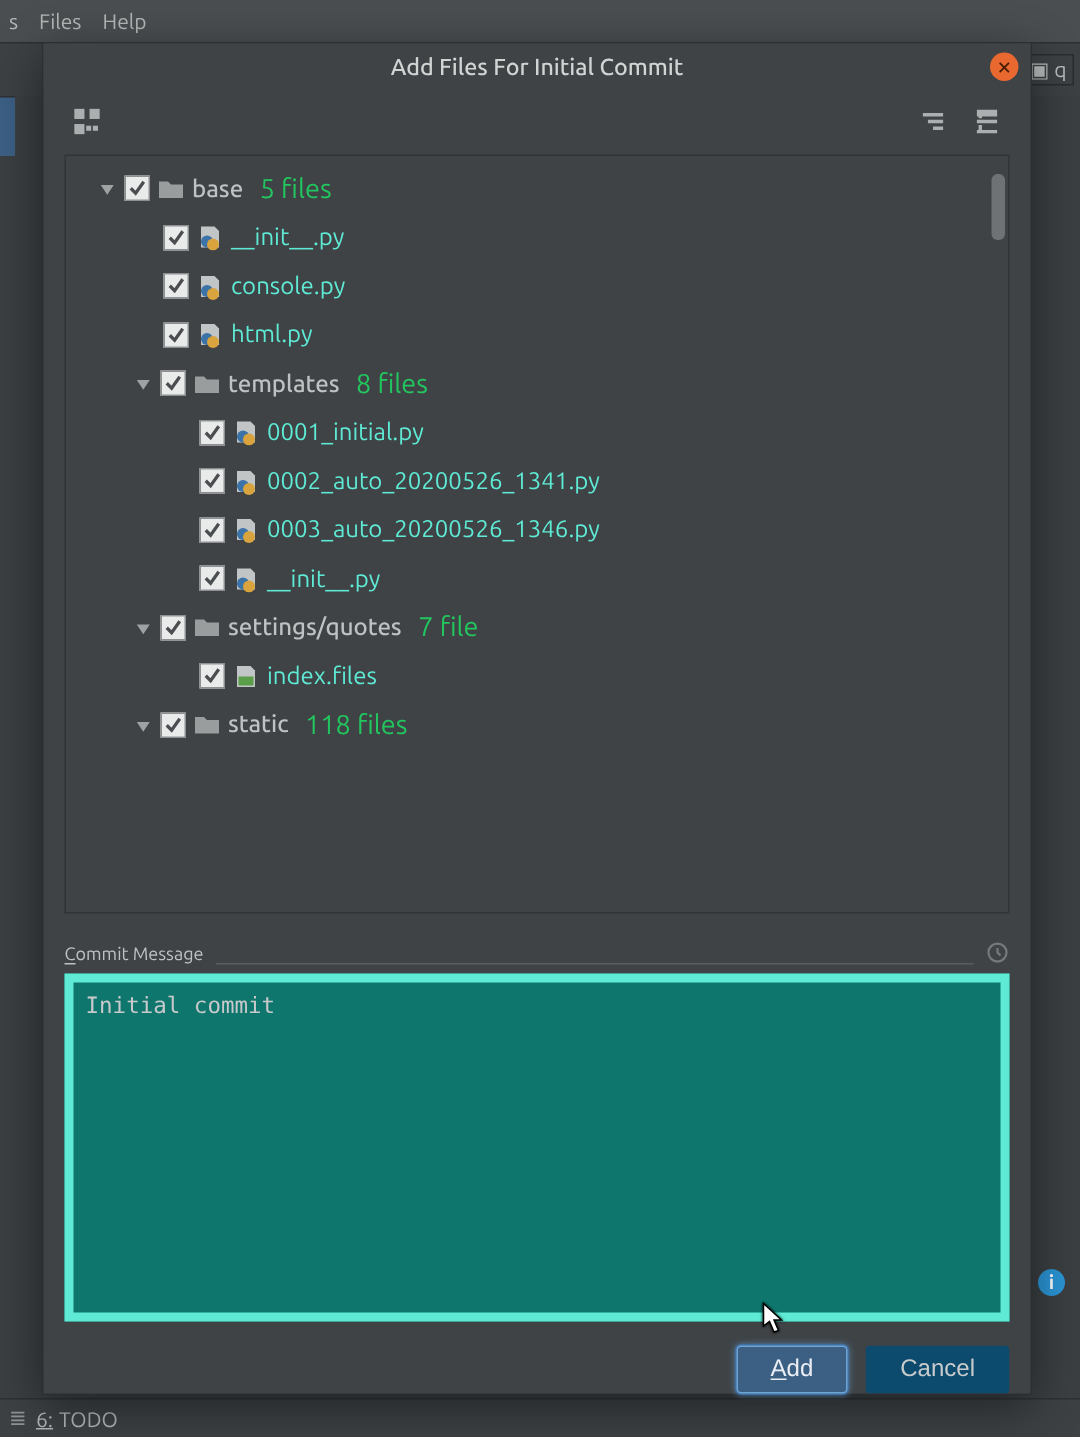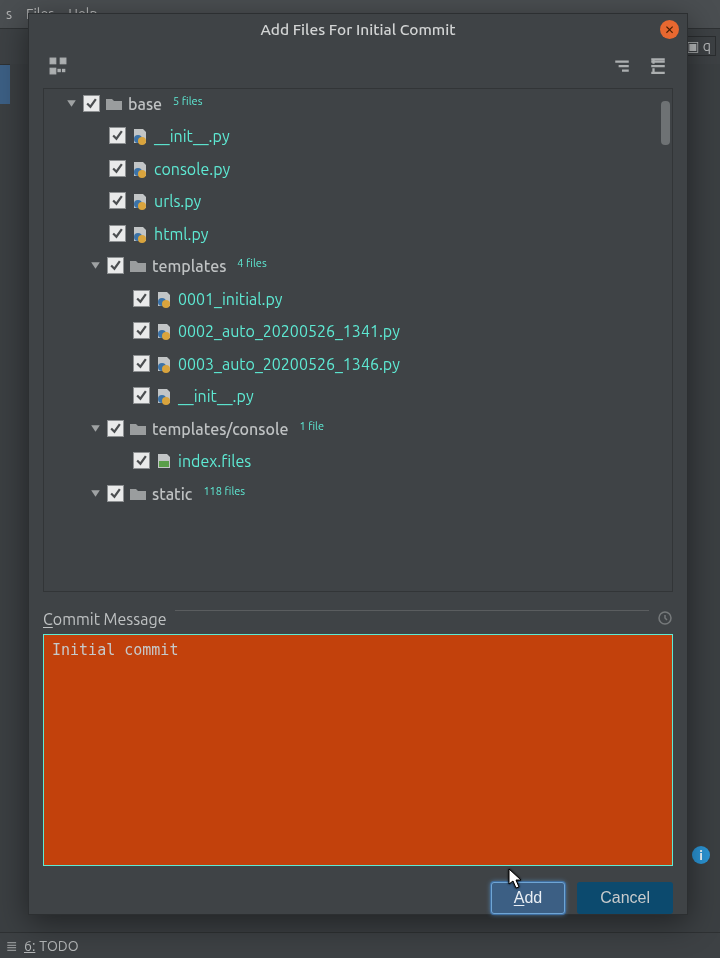--- a/index.html
+++ b/index.html
@@ -40,21 +40,21 @@
   .bg-footer {
     position: absolute; left: 0; right: 0; bottom: 0; height: 26px;
     background: #3d4144; display: flex; align-items: center;
     padding-left: 6px; color: #b4b7b8; font-size: 14px;
     border-top: 1px solid #2e3133;
   }
   .bg-footer .menu-icn { width: 12px; display:inline-block; margin-right:6px; opacity:.7; }
   .bg-footer .hl-u { text-decoration: underline; }
 
   .dialog {
-    position: absolute; left: 28px; top: 13px;
+    position: absolute; left: 28px; top: 28px;
     width: 660px; height: 902px;
     background: #3f4346;
     border: 1px solid #2c2f31;
     box-shadow: 0 8px 30px rgba(0,0,0,0.45);
     display: flex; flex-direction: column;
   }
   .dialog-titlebar {
     height: 32px; display: flex; align-items: center; justify-content: center;
     position: relative; background: #3f4346; color: #d2d4d4;
     font-size: 15.5px; font-weight: 500;
@@ -85,57 +85,57 @@
   }
   .tree-scroll-thumb {
     position: absolute; right: 2px; top: 12px; width: 9px; height: 44px;
     background: #6e7274; border-radius: 4px;
   }
   .tree {
     padding: 6px 0 6px 0;
     font-size: 16px;
   }
   .row {
-    display: flex; height: 32.5px;
+    display: flex; align-items: center; height: 32.5px;
     gap: 5px;
     padding-left: 12px;
   }
   .indent { display:inline-block; flex:0 0 auto; }
   .chev {
     width: 13px; height: 13px; display:inline-block;
     flex:0 0 auto;
   }
   .chev svg { width:13px; height:13px; }
   .cbx {
     width: 17px; height: 17px; border: 1px solid #8d9092;
     background: #e9eaea; display:flex;align-items:center;justify-content:center;
     flex:0 0 auto;
   }
   .cbx svg { width: 13px; height: 13px; }
   .ficon { width: 18px; height: 18px; flex:0 0 auto; display:flex;align-items:center;justify-content:center; }
   .ficon svg { width:18px; height:18px; }
   .fname { color: #5eead4; }
   .fname.neutral { color: #bfc2c3; font-weight:500; }
-  .fcount { color: #5eead4; margin-left: 6px; font-size: 11px; }
+  .fcount { color: #22c55e; margin-left: 6px; font-size: 18px; }
 
   .commit-label-row {
     margin: 18px 14px 6px 14px;
-    display:flex; align-items:flex-start; justify-content:space-between;
-    color:#bfc2c3; font-size:16px;
+    display:flex; align-items:flex-end; justify-content:space-between;
+    color:#bfc2c3; font-size:12px;
   }
   .commit-label-row .u { text-decoration: underline; text-underline-offset: 2px; }
   .commit-label-row .line {
     flex:1; height:1px; background:linear-gradient(to right, #5a5d5f 0, #5a5d5f 100%);
     margin: 0 8px;
   }
   .commit-history-icon { width:16px; height:16px; opacity:.6; }
 
   .commit-text {
     margin: 0 14px; height: 233px;
-    background: #c2410c; border: 1px solid #5eead4;
+    background: #0f766e; border: 6px solid #5eead4;
     color: #c7c9ca; padding: 6px 8px;
     font-family: "DejaVu Sans Mono", monospace; font-size: 15px;
     resize: none; outline: none;
   }
 
   .btn-row {
     display:flex; justify-content:flex-end; gap: 12px;
     padding: 16px 14px 0 14px;
   }
   .btn {
@@ -270,55 +270,39 @@
               <path d="M2 6 L5 9 L10 2" fill="none" stroke="#4b4e50" stroke-width="2"></path>
             </svg>
           </span>
           <span class="ficon">
             <svg viewBox="0 0 18 18">
               <path d="M3 2 h9 l3 3 v11 H3 Z" fill="#c2c5c6"></path>
               <circle cx="7" cy="12" r="4" fill="#3b72a7"></circle>
               <circle cx="11" cy="14" r="4" fill="#d9a43d"></circle>
             </svg>
           </span>
-          <span class="fname">urls.py</span>
-        </div>
-        <div class="row">
-          <span class="indent" style="width: 48px;"></span>
-          <span class="cbx">
-            <svg viewBox="0 0 12 12">
-              <path d="M2 6 L5 9 L10 2" fill="none" stroke="#4b4e50" stroke-width="2"></path>
-            </svg>
-          </span>
-          <span class="ficon">
-            <svg viewBox="0 0 18 18">
-              <path d="M3 2 h9 l3 3 v11 H3 Z" fill="#c2c5c6"></path>
-              <circle cx="7" cy="12" r="4" fill="#3b72a7"></circle>
-              <circle cx="11" cy="14" r="4" fill="#d9a43d"></circle>
-            </svg>
-          </span>
           <span class="fname">html.py</span>
         </div>
         <div class="row">
           <span class="indent" style="width: 28px;"></span>
           <span class="chev"><svg viewBox="0 0 12 12">
               <path d="M2 3 L10 3 L6 9 Z" fill="#9fa2a3"></path>
             </svg></span>
           <span class="cbx">
             <svg viewBox="0 0 12 12">
               <path d="M2 6 L5 9 L10 2" fill="none" stroke="#4b4e50" stroke-width="2"></path>
             </svg>
           </span>
           <span class="ficon">
             <svg viewBox="0 0 18 18">
               <path d="M1 4 h6 l2 2 h8 v9 H1 Z" fill="#9a9d9e"></path>
             </svg>
           </span>
           <span class="fname neutral">templates</span>
-          <span class="fcount">4 files</span>
+          <span class="fcount">8 files</span>
         </div>
         <div class="row">
           <span class="indent" style="width: 72px;"></span>
           <span class="cbx">
             <svg viewBox="0 0 12 12">
               <path d="M2 6 L5 9 L10 2" fill="none" stroke="#4b4e50" stroke-width="2"></path>
             </svg>
           </span>
           <span class="ficon">
             <svg viewBox="0 0 18 18">
@@ -385,22 +369,22 @@
           <span class="cbx">
             <svg viewBox="0 0 12 12">
               <path d="M2 6 L5 9 L10 2" fill="none" stroke="#4b4e50" stroke-width="2"></path>
             </svg>
           </span>
           <span class="ficon">
             <svg viewBox="0 0 18 18">
               <path d="M1 4 h6 l2 2 h8 v9 H1 Z" fill="#9a9d9e"></path>
             </svg>
           </span>
-          <span class="fname neutral">templates/console</span>
-          <span class="fcount">1 file</span>
+          <span class="fname neutral">settings/quotes</span>
+          <span class="fcount">7 file</span>
         </div>
         <div class="row">
           <span class="indent" style="width: 72px;"></span>
           <span class="cbx">
             <svg viewBox="0 0 12 12">
               <path d="M2 6 L5 9 L10 2" fill="none" stroke="#4b4e50" stroke-width="2"></path>
             </svg>
           </span>
           <span class="ficon">
             <svg viewBox="0 0 18 18">

